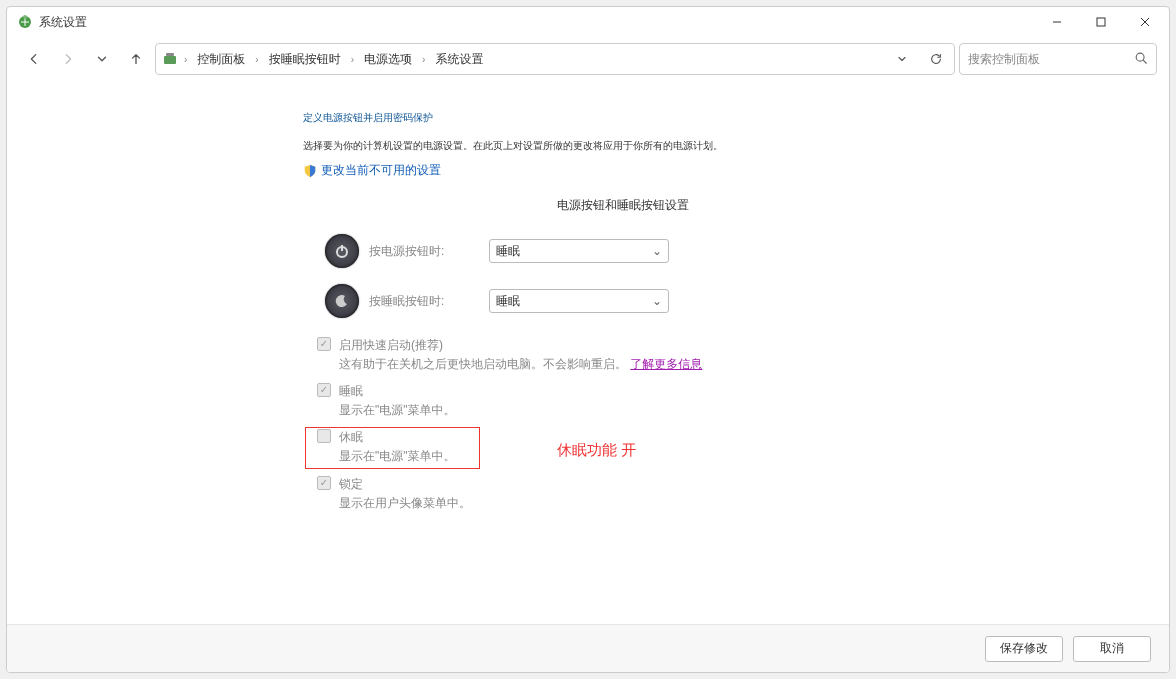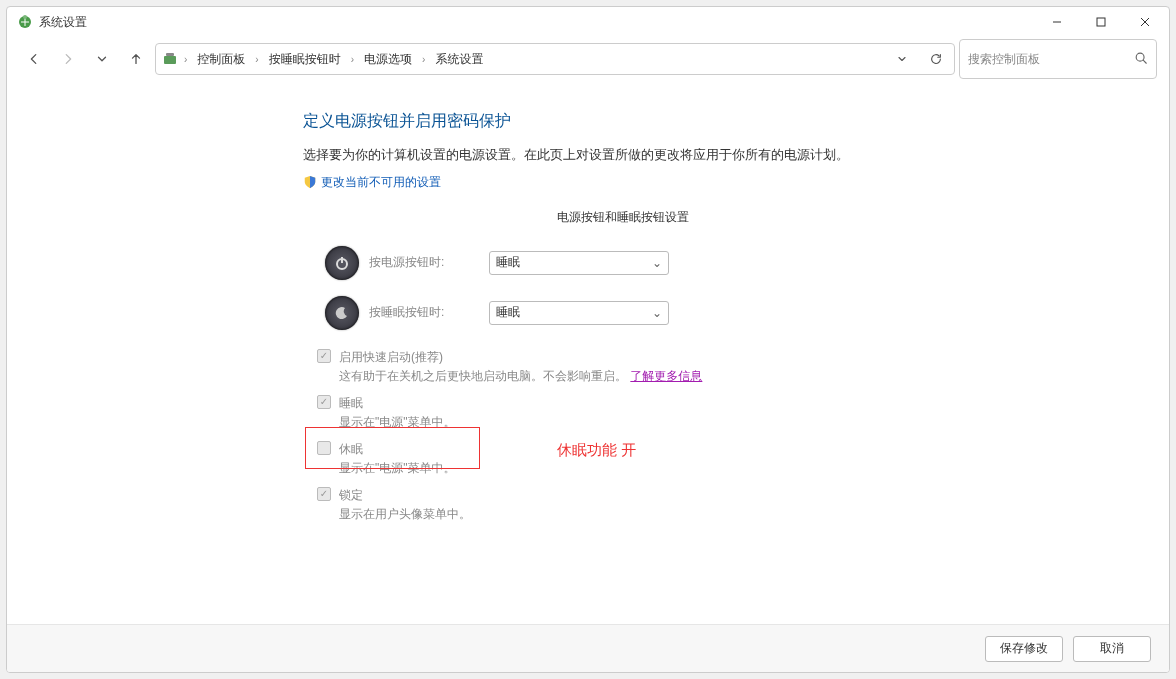--- a/index.html
+++ b/index.html
@@ -15,29 +15,29 @@
   .nav-btn { width: 30px; height: 30px; display: flex; align-items: center; justify-content: center; color: #555; border-radius: 4px; }
   .nav-btn.disabled { color: #bbb; }
   .nav-btn svg { width: 14px; height: 14px; }
   .addr-bar { flex: 1; height: 32px; border: 1px solid #ccc; border-radius: 4px; display: flex; align-items: center; padding: 0 4px 0 6px; font-size: 12px; color: #333; gap: 4px; }
   .cpl-icon { width: 16px; height: 16px; display: inline-flex; align-items: center; justify-content: center; }
   .crumb-sep { color: #888; font-size: 10px; padding: 0 2px; }
   .crumb { padding: 4px 4px; border-radius: 3px; }
   .addr-spacer { flex: 1; }
   .addr-right { display: flex; align-items: center; gap: 6px; }
   .addr-right .ico { width: 28px; height: 28px; display: flex; align-items: center; justify-content: center; color: #555; border-radius: 3px; }
-  .search-box { width: 198px; height: 40px; border: 1px solid #ccc; border-radius: 4px; display: flex; align-items: center; padding: 0 8px; font-size: 12px; color: #777; }
+  .search-box { width: 198px; height: 32px; border: 1px solid #ccc; border-radius: 4px; display: flex; align-items: center; padding: 0 8px; font-size: 12px; color: #777; }
   .search-box input { border: none; outline: none; flex: 1; font-size: 12px; color: #333; background: transparent; }
   .search-box input::placeholder { color: #888; }
   .search-ico { color: #666; }
 
   .content { flex: 1; position: relative; padding: 30px 0 0 0; overflow: hidden; }
   .center-col { margin-left: 296px; width: 640px; font-size: 12px; color: #333; position: relative; }
-  .heading { color: #0a5394; font-size: 16px; margin-bottom: 8px; }
-  .sub { font-size: 13px; color: #333; line-height: 1.6; margin-bottom: 8px; margin-top: 13px; }
+  .heading { color: #0a5394; font-size: 10px; margin-bottom: 8px; }
+  .sub { font-size: 10px; color: #333; line-height: 1.6; margin-bottom: 8px; margin-top: 13px; }
   .shield-link { display: inline-flex; align-items: center; gap: 4px; color: #105cb6; cursor: pointer; margin-bottom: 18px; }
   .shield-link .shield { width: 14px; height: 14px; }
 
   .group-label { font-size: 12px; color: #333; display: flex; align-items: center; gap: 6px; margin-bottom: 14px; flex-direction: column; }
   .group-label .line { flex: 1; height: 1px; background: #ddd; }
 
   .opt-row { display: flex; align-items: center; margin: 0 0 16px 22px; gap: 10px; }
   .round-btn { width: 34px; height: 34px; border-radius: 50%; display: flex; align-items: center; justify-content: center; background: radial-gradient(#5a5a64, #2b2b33); box-shadow: inset 0 0 3px #000, 0 0 2px #999; }
   .round-btn svg { width: 16px; height: 16px; stroke: #ddd; fill: none; stroke-width: 2; }
   .opt-label { width: 110px; color: #888; font-size: 12px; }

